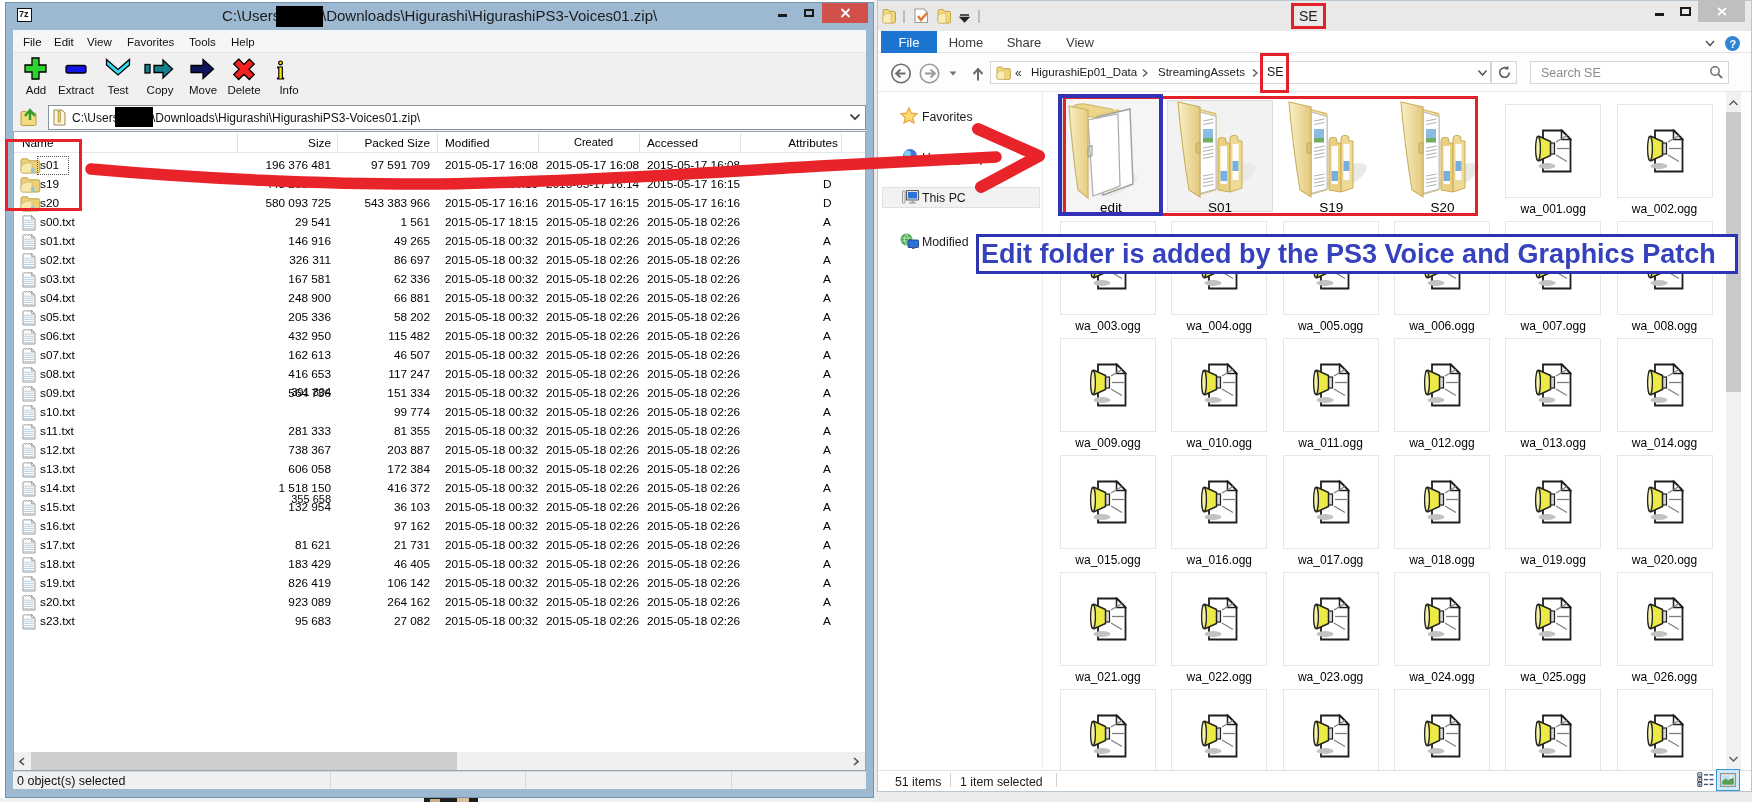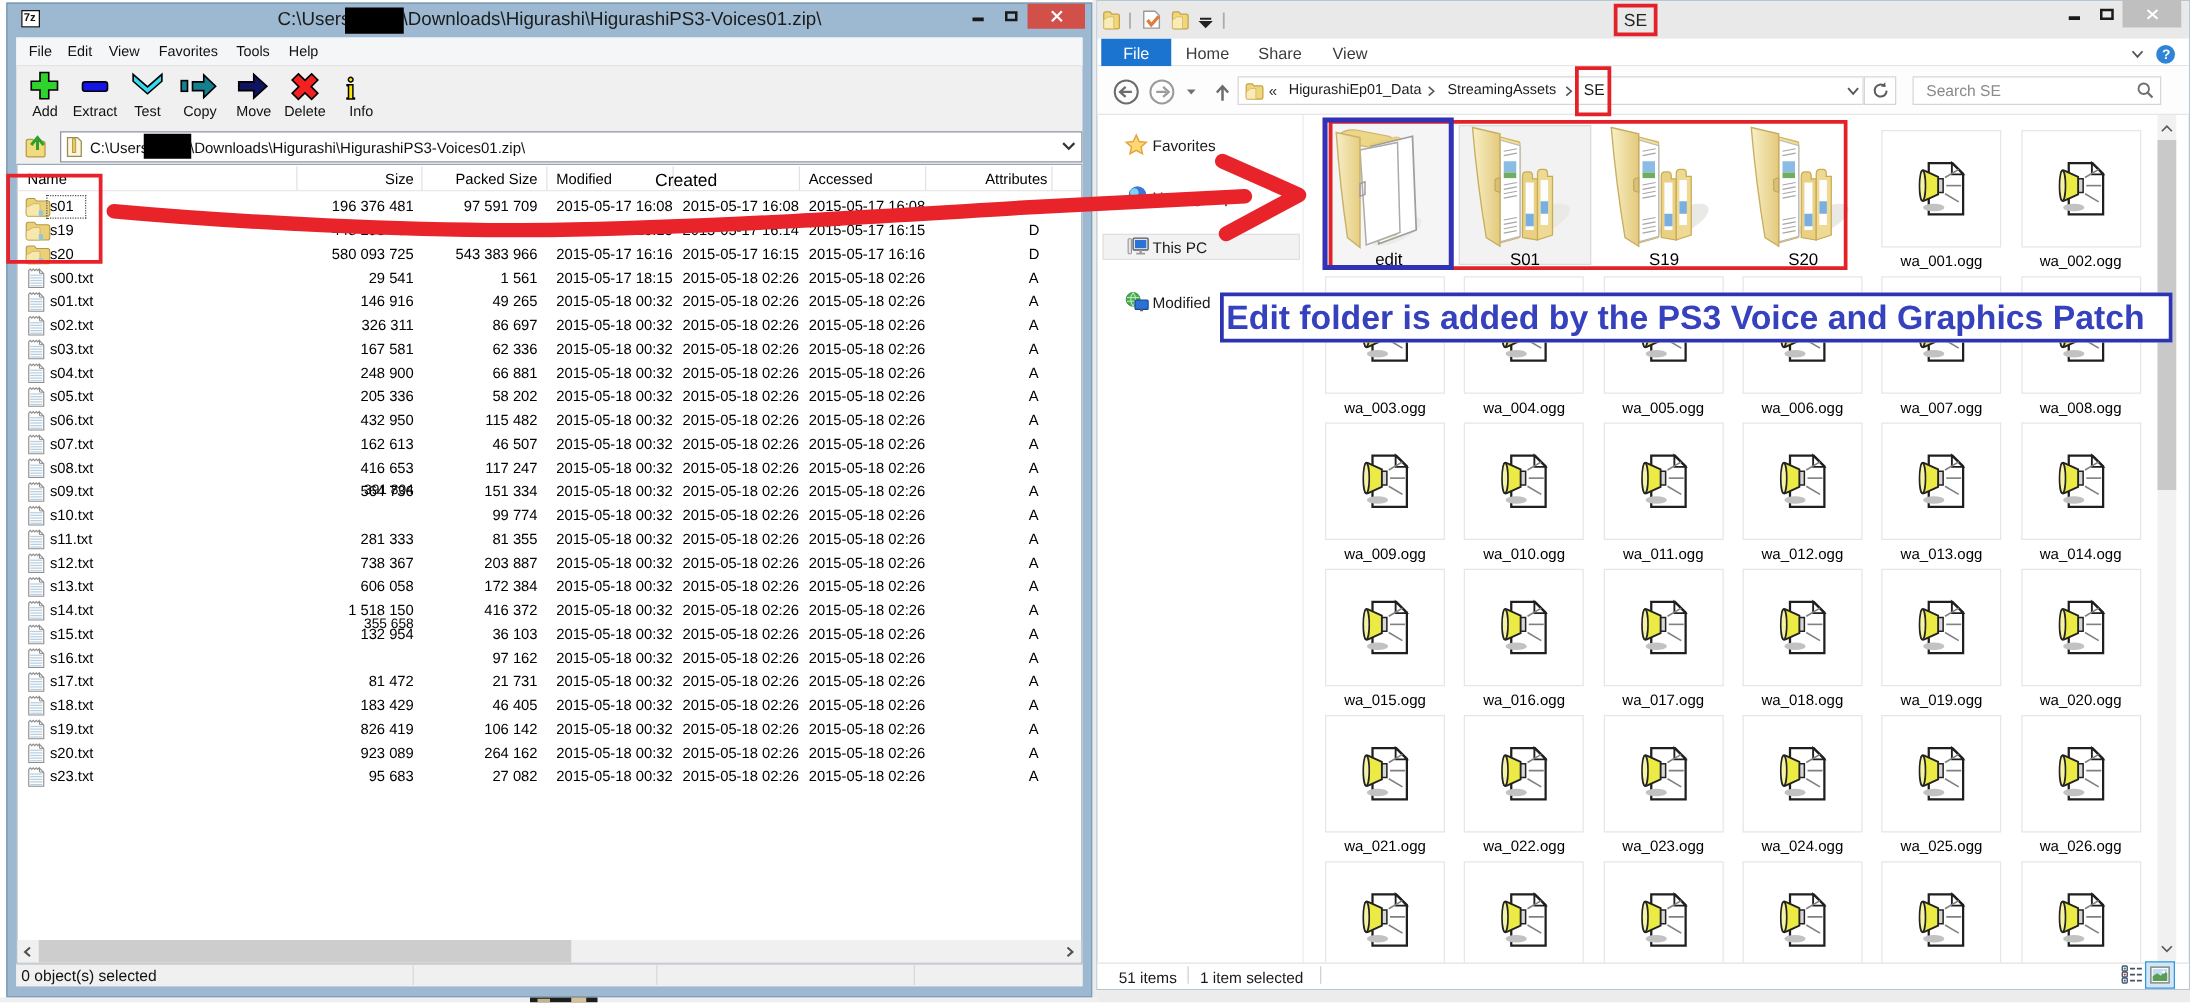--- a/index.html
+++ b/index.html
@@ -72,21 +72,21 @@
 <div class="a" style="left:437px;top:133px;width:1px;height:19px;background:#e2e2e2"></div>
 <div class="a" style="left:538px;top:133px;width:1px;height:19px;background:#e2e2e2"></div>
 <div class="a" style="left:639px;top:133px;width:1px;height:19px;background:#e2e2e2"></div>
 <div class="a" style="left:740px;top:133px;width:1px;height:19px;background:#e2e2e2"></div>
 <div class="a" style="left:841px;top:133px;width:1px;height:19px;background:#e2e2e2"></div>
 <div class="a" style="left:14px;top:152px;width:851px;height:1px;background:#e8e8e8"></div>
 <div class="t" style="left:22px;top:136px;font-size:11.8px;color:#000">Name</div>
 <div class="tr" style="left:237px;top:136px;width:94px;font-size:11.8px;color:#000">Size</div>
 <div class="tr" style="left:337px;top:136px;width:93px;font-size:11.8px;color:#000">Packed Size</div>
 <div class="t" style="left:445px;top:136px;font-size:11.8px;color:#000">Modified</div>
-<div class="t" style="left:524px;top:136px;font-size:14px;color:#000">Created</div>
+<div class="t" style="left:574px;top:136px;font-size:11px;color:#000">Created</div>
 <div class="t" style="left:647px;top:136px;font-size:11.8px;color:#000">Accessed</div>
 <div class="tr" style="left:740px;top:136px;width:98px;font-size:11.8px;color:#000">Attributes</div>
 <svg style="left:20px;top:156.5px" width="21" height="17" viewBox="0 0 21 17">
     <path d="M1 3.5 Q1 1.8 2.8 1.8 L7.5 1.8 L9.2 3.8 L18 3.8 Q19.8 3.8 19.8 5.5 L19.8 14.2 Q19.8 16 18 16 L2.8 16 Q1 16 1 14.2 Z" fill="#ecd078" stroke="#b59845" stroke-width="0.9"></path>
     <path d="M6.5 6 L12 6 L12 16 L2.8 16 Q1 16 1 14.2 L1 9 Z" fill="#f7e9ad" stroke="#cbb269" stroke-width="0.7"></path>
     <rect x="11" y="11.5" width="3.5" height="4" fill="#8fc6e8"></rect>
   </svg>
 <div class="t" style="left:40px;top:157.5px;font-size:11.8px;color:#000">s01</div>
 <div class="tr" style="left:237px;top:157.5px;width:94px;font-size:11.8px;color:#000">196 376 481</div>
 <div class="tr" style="left:337px;top:157.5px;width:93px;font-size:11.8px;color:#000">97 591 709</div>
@@ -393,21 +393,21 @@
 <svg style="left:21.5px;top:536.5px" width="14" height="17" viewBox="0 0 14 17">
     <path d="M1 2.5 L2.2 1.2 L3.4 2.5 L4.6 1.2 L5.8 2.5 L7 1.2 L8.2 2.5 L9.4 1.2 L10 2 L13 5 L13 16 L1 16 Z" fill="#fdfdfd" stroke="#8e8e8e" stroke-width="0.9"></path>
     <path d="M9.6 1.4 L9.6 4.6 L12.8 4.8" fill="none" stroke="#8e8e8e" stroke-width="0.8"></path>
     <line x1="2.2" y1="6.2" x2="11.8" y2="6.2" stroke="#b8cfe0" stroke-width="1"></line>
     <line x1="2.2" y1="8.3" x2="11.8" y2="8.3" stroke="#b8cfe0" stroke-width="1"></line>
     <line x1="2.2" y1="10.4" x2="11.8" y2="10.4" stroke="#b8cfe0" stroke-width="1"></line>
     <line x1="2.2" y1="12.5" x2="11.8" y2="12.5" stroke="#b8cfe0" stroke-width="1"></line>
     <line x1="2.2" y1="14.600000000000001" x2="11.8" y2="14.600000000000001" stroke="#b8cfe0" stroke-width="1"></line>
   </svg>
 <div class="t" style="left:40px;top:537.5px;font-size:11.8px;color:#000">s17.txt</div>
-<div class="tr" style="left:237px;top:537.5px;width:94px;font-size:11.8px;color:#000">81 472</div>
+<div class="tr" style="left:237px;top:537.5px;width:94px;font-size:11.8px;color:#000">81 621</div>
 <div class="tr" style="left:337px;top:537.5px;width:93px;font-size:11.8px;color:#000">21 731</div>
 <div class="t" style="left:445px;top:537.5px;font-size:11.8px;color:#000">2015-05-18 00:32</div>
 <div class="t" style="left:546px;top:537.5px;font-size:11.8px;color:#000">2015-05-18 02:26</div>
 <div class="t" style="left:647px;top:537.5px;font-size:11.8px;color:#000">2015-05-18 02:26</div>
 <div class="t" style="left:823px;top:537.5px;font-size:11.8px;color:#000">A</div>
 <svg style="left:21.5px;top:555.5px" width="14" height="17" viewBox="0 0 14 17">
     <path d="M1 2.5 L2.2 1.2 L3.4 2.5 L4.6 1.2 L5.8 2.5 L7 1.2 L8.2 2.5 L9.4 1.2 L10 2 L13 5 L13 16 L1 16 Z" fill="#fdfdfd" stroke="#8e8e8e" stroke-width="0.9"></path>
     <path d="M9.6 1.4 L9.6 4.6 L12.8 4.8" fill="none" stroke="#8e8e8e" stroke-width="0.8"></path>
     <line x1="2.2" y1="6.2" x2="11.8" y2="6.2" stroke="#b8cfe0" stroke-width="1"></line>
     <line x1="2.2" y1="8.3" x2="11.8" y2="8.3" stroke="#b8cfe0" stroke-width="1"></line>

